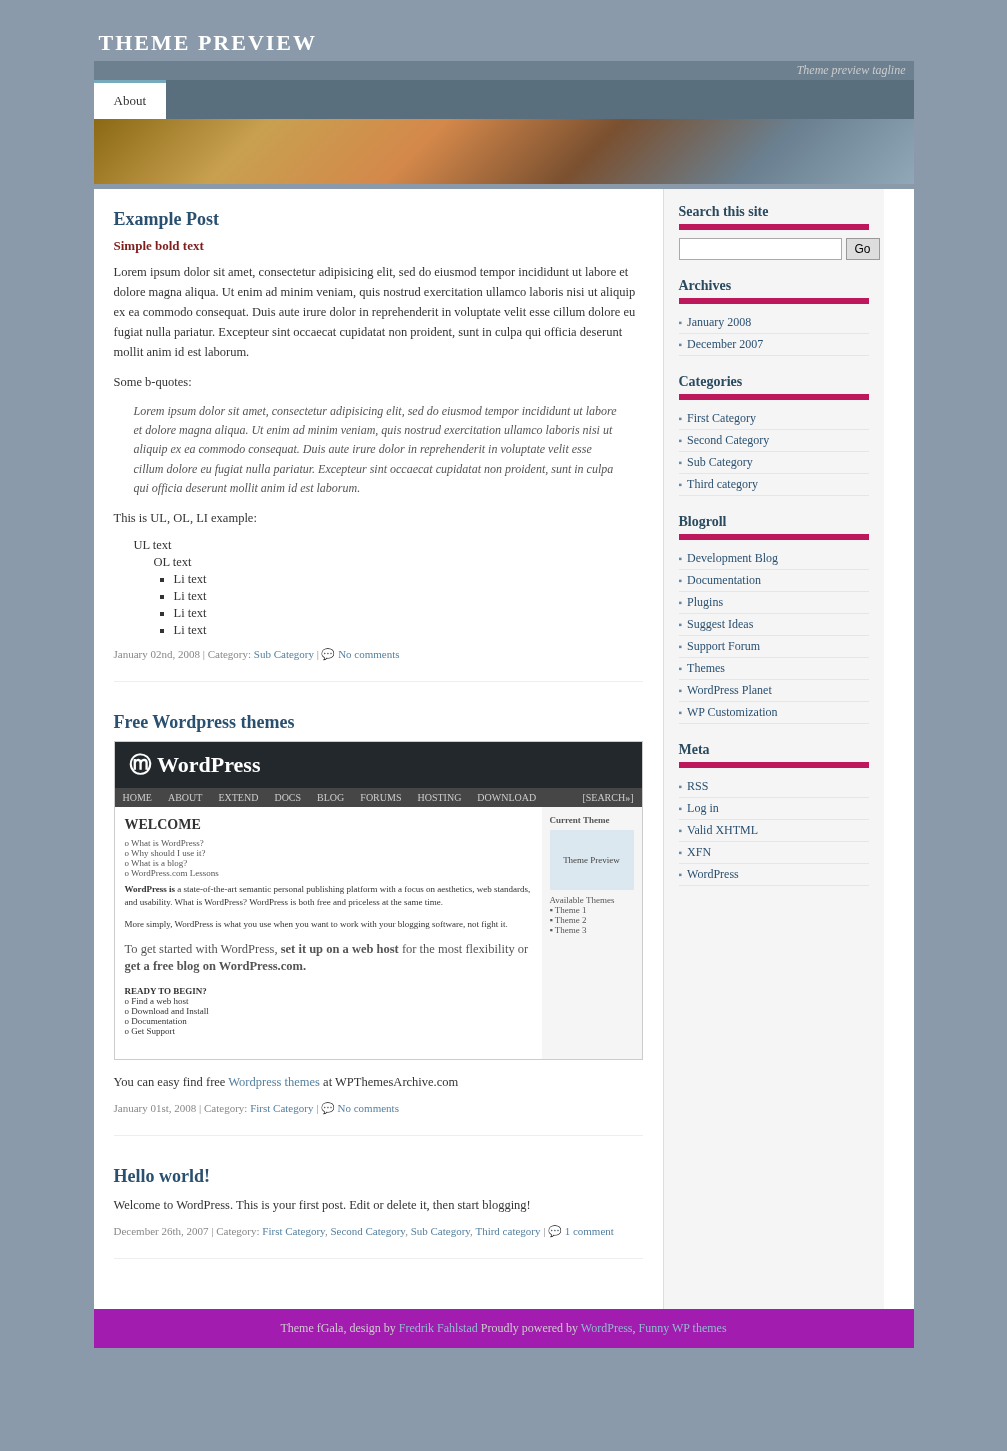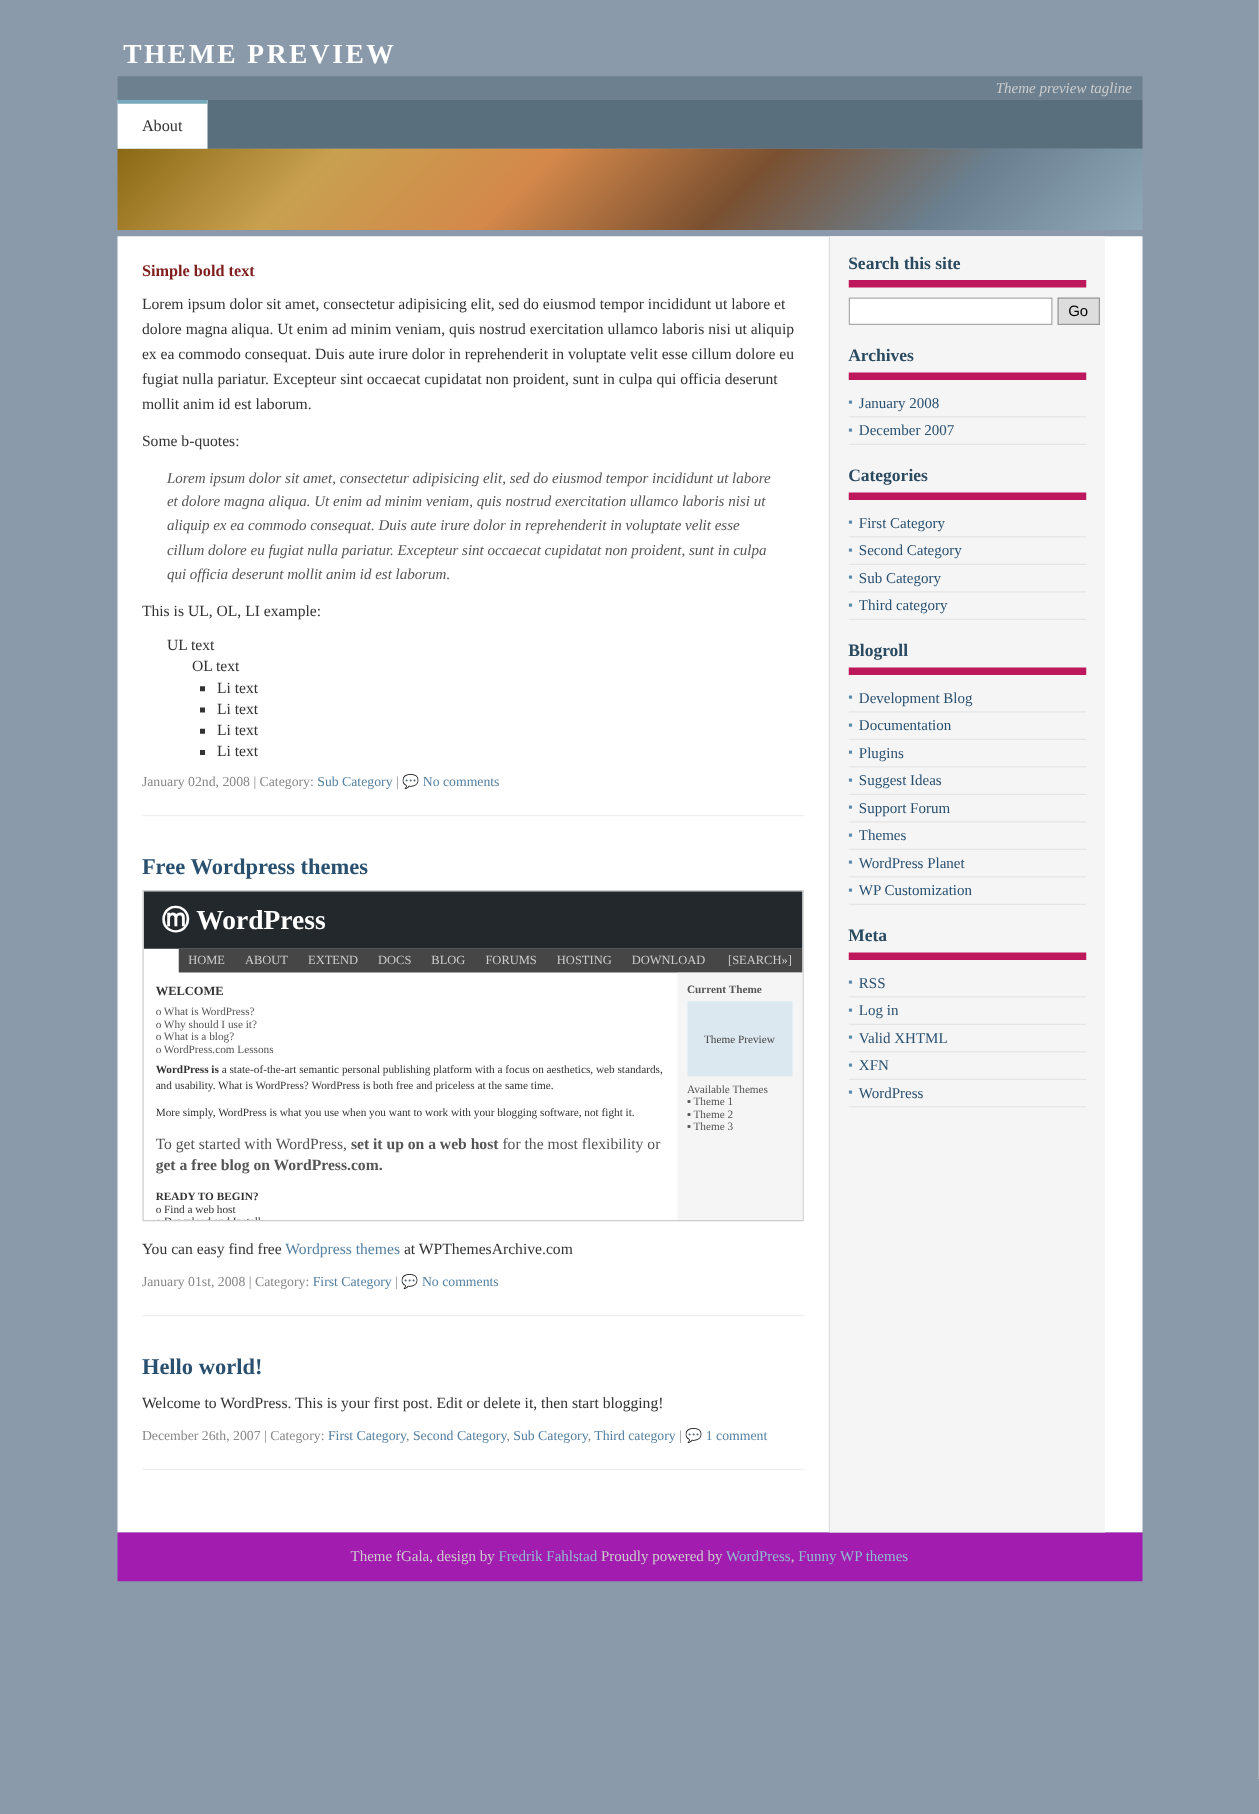--- a/index.html
+++ b/index.html
@@ -107,21 +107,21 @@
     }
     .post-meta a {
       color: #5580a0;
       text-decoration: none;
     }
     .ul-ol-example { margin: 5px 0 10px 20px; font-size: 12.5px; }
     .ul-ol-example ul { margin-left: 20px; list-style: square; }
     .ul-ol-example li { margin: 2px 0; }
     .wp-screenshot {
       width: 100%;
-      height: 265px;
+      height: 319px;
       background: #e8eef2;
       border: 1px solid #ccc;
       margin-bottom: 12px;
       position: relative;
       overflow: hidden;
     }
     .wp-screenshot .wp-inner {
       background: #fff;
       width: 100%;
       height: 100%;
@@ -140,37 +140,36 @@
       font-size: 22px;
       font-weight: bold;
       color: #fff;
     }
     .wp-nav-strip {
       background: #464646;
       display: flex;
       gap: 0;
       font-size: 10px;
       color: #ccc;
-      margin-left: 28px;
     }
     .wp-nav-strip span {
       padding: 4px 8px;
       cursor: pointer;
     }
     .wp-body {
       display: flex;
       flex: 1;
       overflow: hidden;
     }
     .wp-main-area {
       flex: 1;
       padding: 10px;
       font-size: 10px;
     }
-    .wp-main-area h3 { font-size: 10px; color: #333; margin-bottom: 5px; }
+    .wp-main-area h3 { font-size: 14px; color: #333; margin-bottom: 5px; }
     .wp-main-area p { color: #555; line-height: 1.4; }
     .wp-sidebar-area {
       width: 100px;
       background: #f5f5f5;
       padding: 8px;
       font-size: 9px;
       color: #555;
     }
     .wp-sidebar-area .wp-theme-box {
       background: #dce8f0;
@@ -257,20 +256,21 @@
     </ul>
   </div>
 
   <div id="banner"></div>
 
   <div id="content-wrapper">
 
     <div id="main-content">
 
       <div class="post">
+        <h2>Example Post</h2>
         <h3>Simple bold text</h3>
         <p>Lorem ipsum dolor sit amet, consectetur adipisicing elit, sed do eiusmod tempor incididunt ut labore et dolore magna aliqua. Ut enim ad minim veniam, quis nostrud exercitation ullamco laboris nisi ut aliquip ex ea commodo consequat. Duis aute irure dolor in reprehenderit in voluptate velit esse cillum dolore eu fugiat nulla pariatur. Excepteur sint occaecat cupidatat non proident, sunt in culpa qui officia deserunt mollit anim id est laborum.</p>
 
         <p>Some b-quotes:</p>
         <blockquote>Lorem ipsum dolor sit amet, consectetur adipisicing elit, sed do eiusmod tempor incididunt ut labore et dolore magna aliqua. Ut enim ad minim veniam, quis nostrud exercitation ullamco laboris nisi ut aliquip ex ea commodo consequat. Duis aute irure dolor in reprehenderit in voluptate velit esse cillum dolore eu fugiat nulla pariatur. Excepteur sint occaecat cupidatat non proident, sunt in culpa qui officia deserunt mollit anim id est laborum.</blockquote>
 
         <p>This is UL, OL, LI example:</p>
         <div class="ul-ol-example">
           <span>UL text</span><br>
           <ul style="list-style:none; margin-left:20px;">

